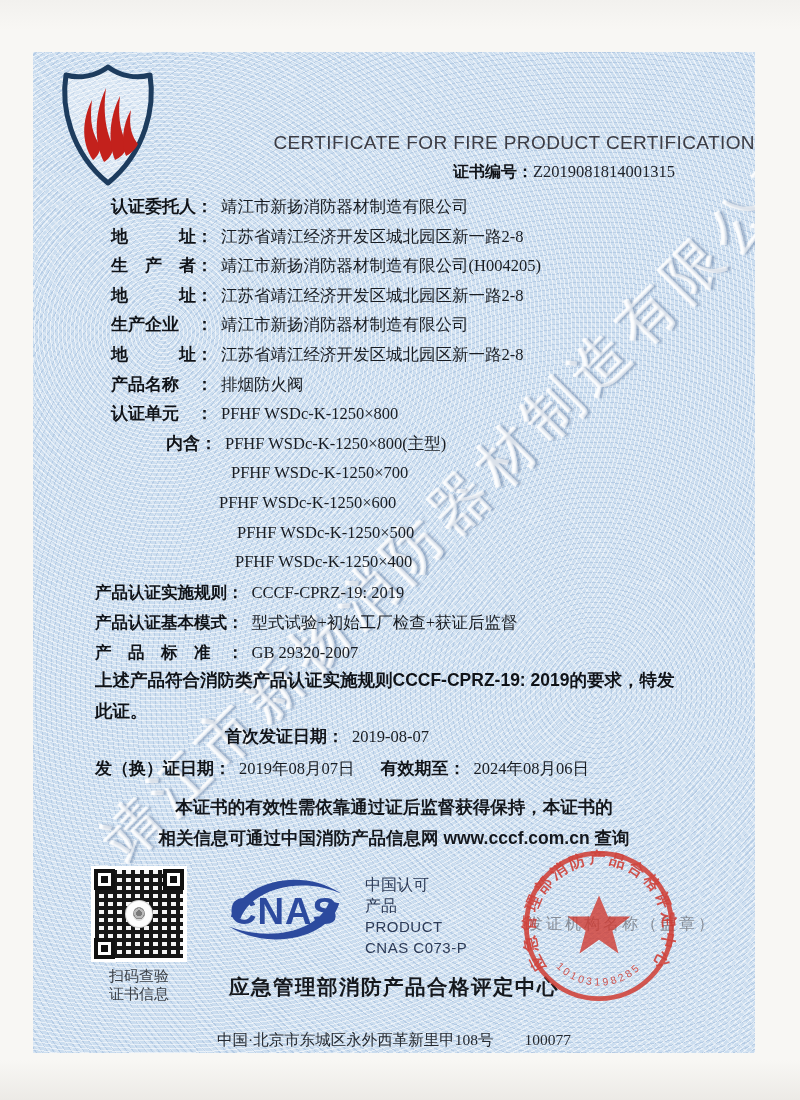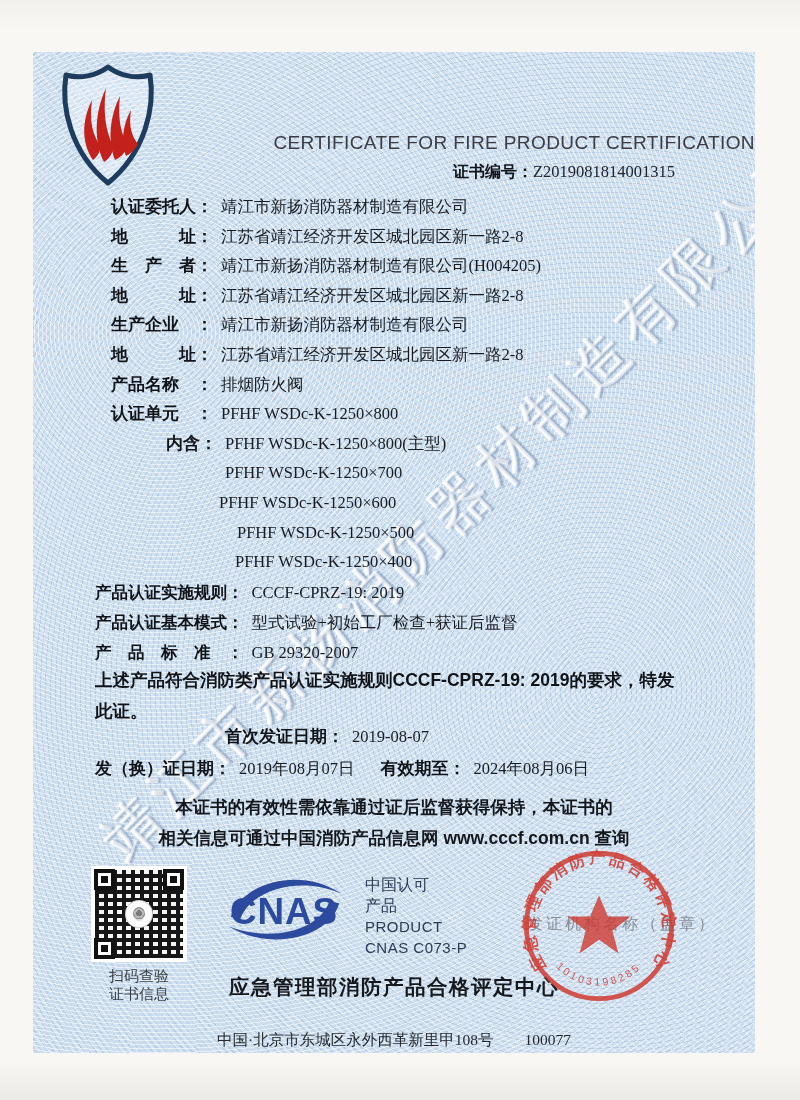--- a/index.html
+++ b/index.html
@@ -119,21 +119,21 @@
     <div class="fields">
       <div class="row"><span class="lbl">认证委托人：</span><span class="val">靖江市新扬消防器材制造有限公司</span></div>
       <div class="row"><span class="lbl">地　　　址：</span><span class="val">江苏省靖江经济开发区城北园区新一路2-8</span></div>
       <div class="row"><span class="lbl">生　产　者：</span><span class="val">靖江市新扬消防器材制造有限公司(H004205)</span></div>
       <div class="row"><span class="lbl">地　　　址：</span><span class="val">江苏省靖江经济开发区城北园区新一路2-8</span></div>
       <div class="row"><span class="lbl">生产企业　：</span><span class="val">靖江市新扬消防器材制造有限公司</span></div>
       <div class="row"><span class="lbl">地　　　址：</span><span class="val">江苏省靖江经济开发区城北园区新一路2-8</span></div>
       <div class="row"><span class="lbl">产品名称　：</span><span class="val">排烟防火阀</span></div>
       <div class="row"><span class="lbl">认证单元　：</span><span class="val">PFHF WSDc-K-1250×800</span></div>
       <div class="row inc-first"><span class="lbl">内含：</span><span class="val">PFHF WSDc-K-1250×800(主型)</span></div>
-      <div class="row inc-item"><span class="val" style="margin-left:6px">PFHF WSDc-K-1250×700</span></div>
+      <div class="row inc-item"><span class="val" style="margin-left:12px">PFHF WSDc-K-1250×700</span></div>
       <div class="row inc-item"><span class="val" style="margin-left:0">PFHF WSDc-K-1250×600</span></div>
       <div class="row inc-item"><span class="val" style="margin-left:18px">PFHF WSDc-K-1250×500</span></div>
       <div class="row inc-item"><span class="val" style="margin-left:16px">PFHF WSDc-K-1250×400</span></div>
     </div>
 
     <div class="rules">
       <div class="row"><span class="lbl">产品认证实施规则：</span><span class="val">CCCF-CPRZ-19: 2019</span></div>
       <div class="row"><span class="lbl">产品认证基本模式：</span><span class="val">型式试验+初始工厂检查+获证后监督</span></div>
       <div class="row"><span class="lbl">产　品　标　准　：</span><span class="val">GB 29320-2007</span></div>
     </div>

